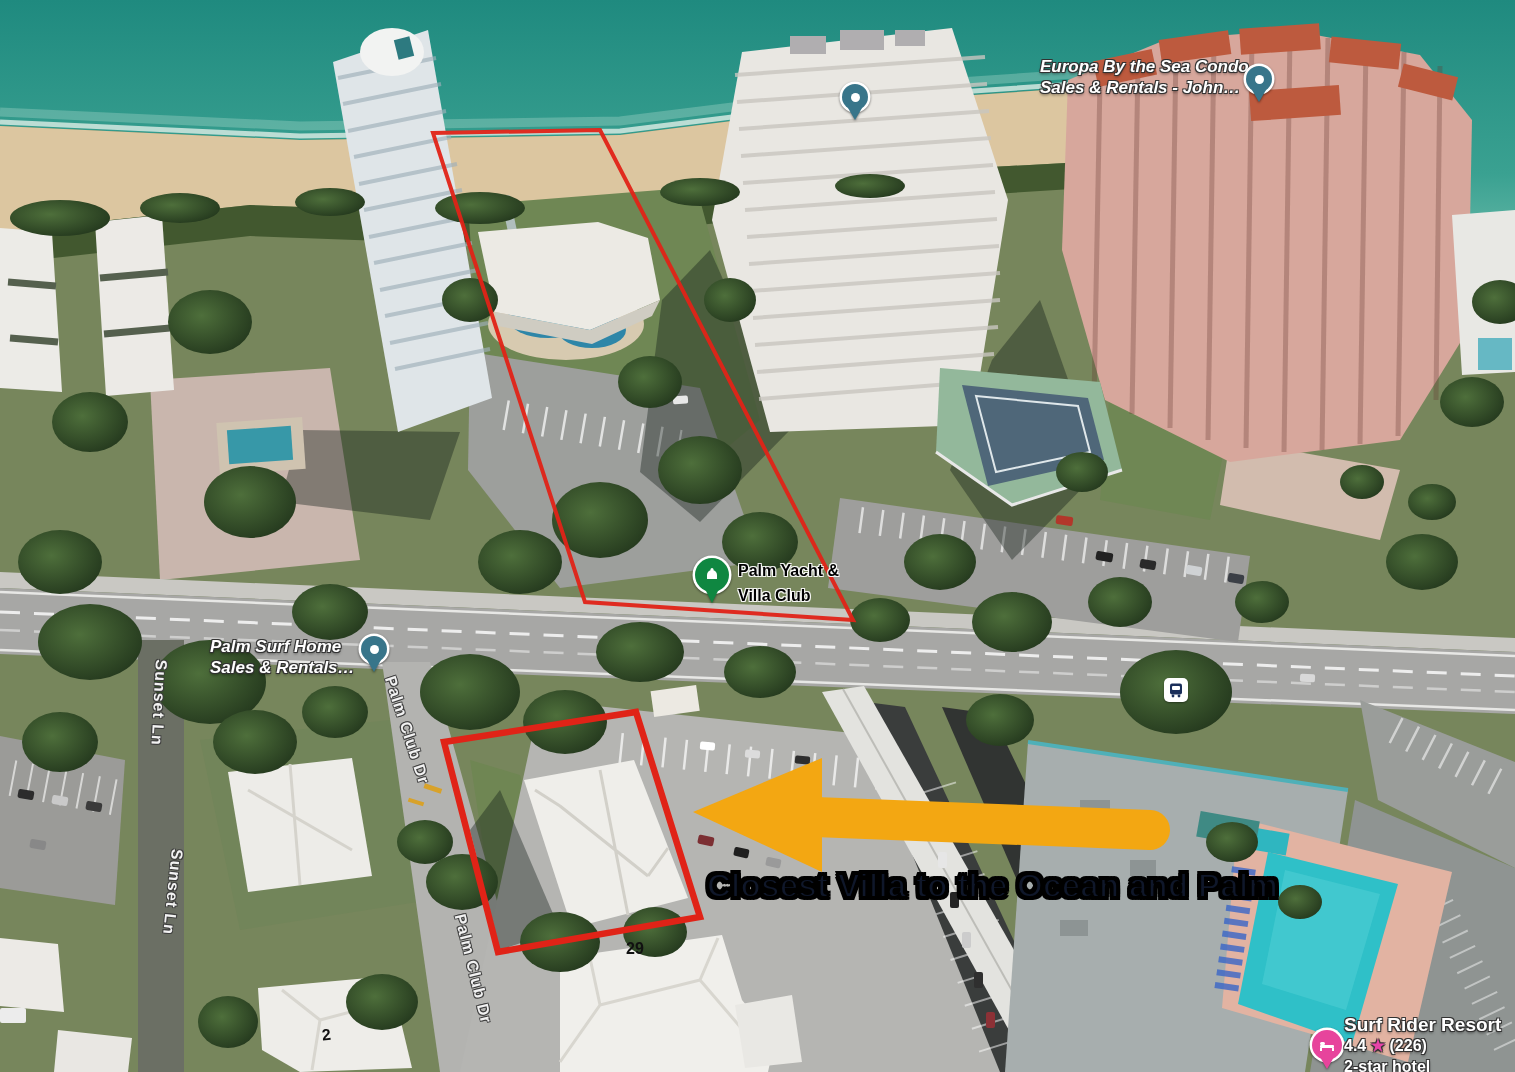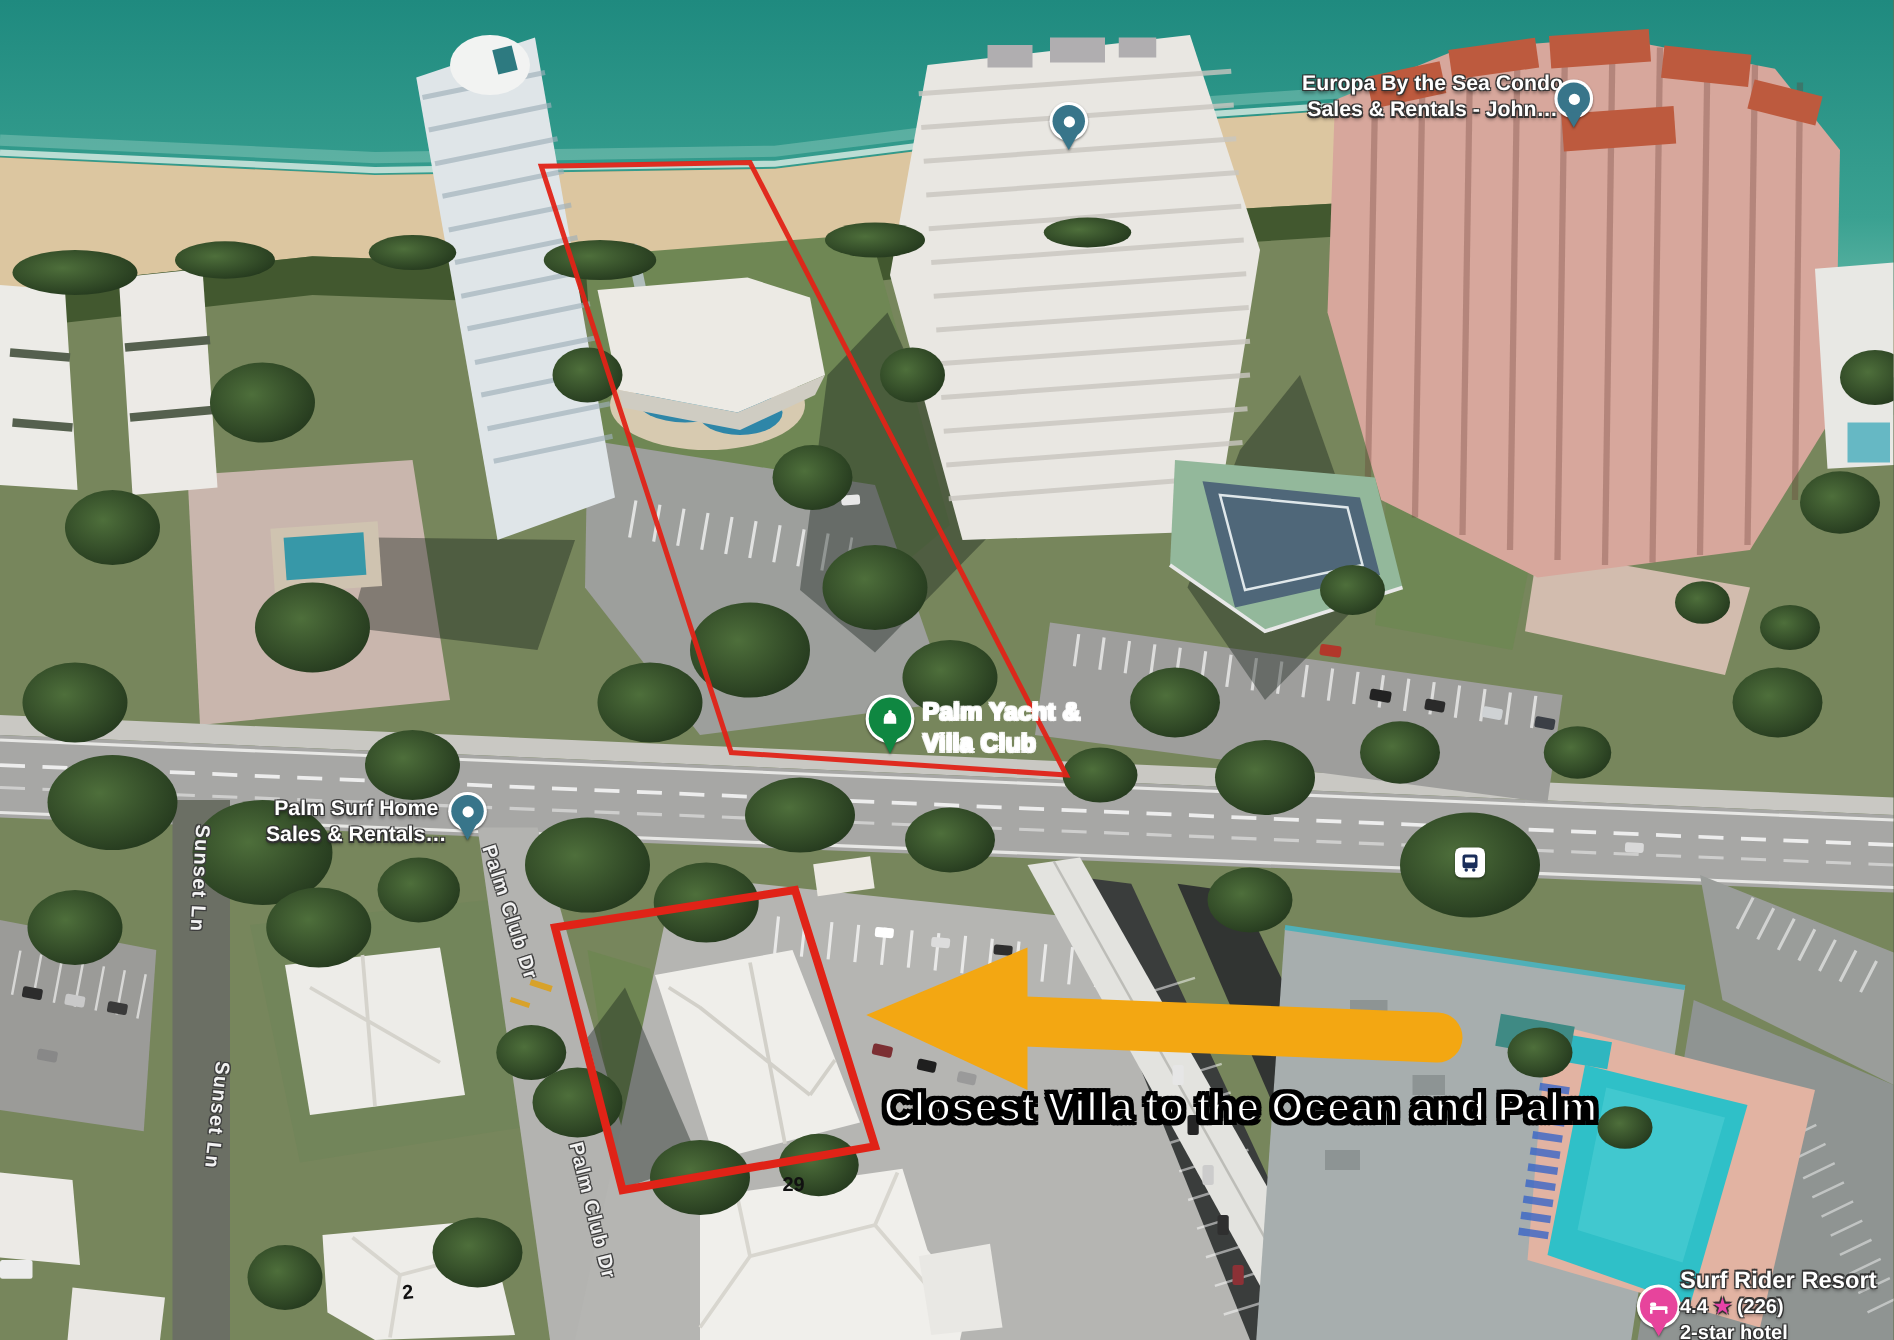--- a/index.html
+++ b/index.html
@@ -4,22 +4,22 @@
 <style>
   html,body{margin:0;padding:0;background:#222;}
   body{width:1515px;height:1072px;font-family:"Liberation Sans",sans-serif;}
   .stage{position:relative;width:1515px;height:1072px;overflow:hidden;background:#7a8a5f;}
   .scene{position:absolute;left:0;top:0;}
   
   .maplabel{position:absolute;color:#fff;font-weight:bold;font-size:17px;line-height:21px;
     text-shadow:-1px -1px 0 rgba(50,50,50,.95),1px -1px 0 rgba(50,50,50,.95),
                 -1px 1px 0 rgba(50,50,50,.95),1px 1px 0 rgba(50,50,50,.95),0 2px 3px rgba(0,0,0,.55);
     white-space:nowrap;}
-  .maplabel.center{text-align:center;}
-  .poi-green{color:#ffffff;font-size:20px;line-height:25px;font-weight:bold;
+  .maplabel.center{text-align:left;font-style:italic;}
+  .poi-green{color:#000000;font-size:16px;line-height:25px;font-weight:bold;
     text-shadow:-1px -1px 0 rgba(255,255,255,.9),1px -1px 0 rgba(255,255,255,.9),
                 -1px 1px 0 rgba(255,255,255,.9),1px 1px 0 rgba(255,255,255,.9);}
   .street{position:absolute;color:#f2f2f2;font-weight:bold;font-size:16px;letter-spacing:1px;
     text-shadow:-1px -1px 0 rgba(60,60,60,.9),1px -1px 0 rgba(60,60,60,.9),
                 -1px 1px 0 rgba(60,60,60,.9),1px 1px 0 rgba(60,60,60,.9);
     white-space:nowrap;transform-origin:left top;}
   .bnum{position:absolute;color:#111;font-weight:bold;font-size:16px;}
   
   .pin{position:absolute;filter:drop-shadow(0 1px 1px rgba(0,0,0,.5));}
   .pin .head{position:relative;border-radius:50%;box-shadow:0 0 0 2.5px #fff;
@@ -32,21 +32,21 @@
   .pin-green .head{width:34px;height:34px;background:#0f8741;}
   .pin-green .tail{top:31px;border-top:14px solid #0f8741;}
   .pin-pink .head{width:30px;height:30px;background:#e7449c;}
   .pin-pink .tail{top:27px;border-top:12px solid #e7449c;}
   
   .sr-title{font-size:19px;text-align:center;}
   .sr-sub{font-size:16px;font-weight:bold;}
   .sr-star{color:#e743a8;}
   
   .caption{position:absolute;left:700px;top:866px;width:585px;text-align:center;
-    font-size:33px;font-weight:bold;color:#ffffff;line-height:40px;letter-spacing:.3px;
+    font-size:33px;font-weight:bold;color:#0f172a;line-height:40px;letter-spacing:.3px;
     -webkit-text-stroke:2px #000;
     text-shadow:-3px -3px 0 #000,3px -3px 0 #000,-3px 3px 0 #000,3px 3px 0 #000,
                 0 -3px 0 #000,0 3px 0 #000,-3px 0 0 #000,3px 0 0 #000;}
   .busicon{position:absolute;left:1164px;top:678px;width:24px;height:24px;background:#fff;
     border-radius:5px;display:flex;align-items:center;justify-content:center;
     box-shadow:0 1px 2px rgba(0,0,0,.4);}
 </style>
 </head>
 <body>
 

